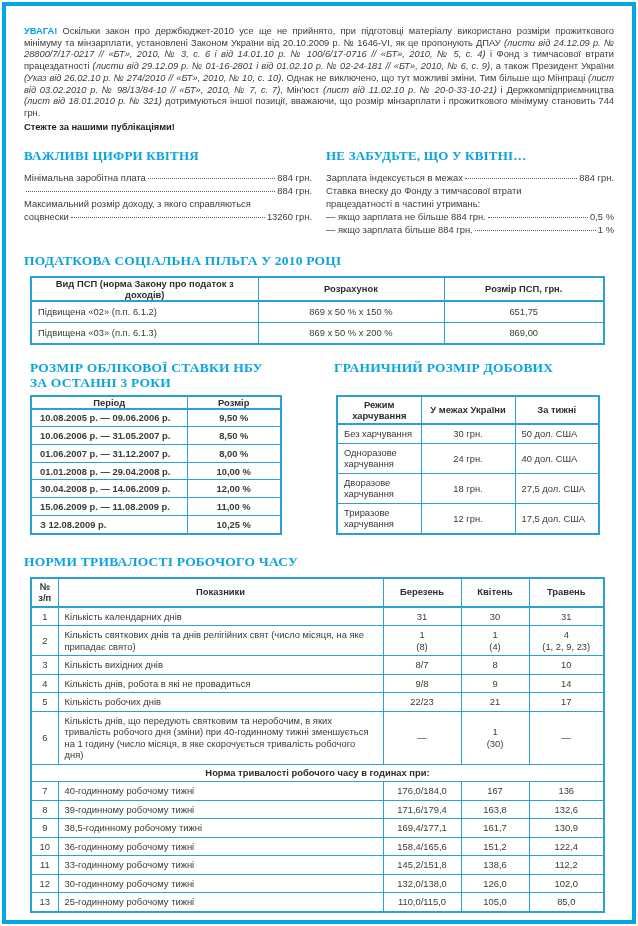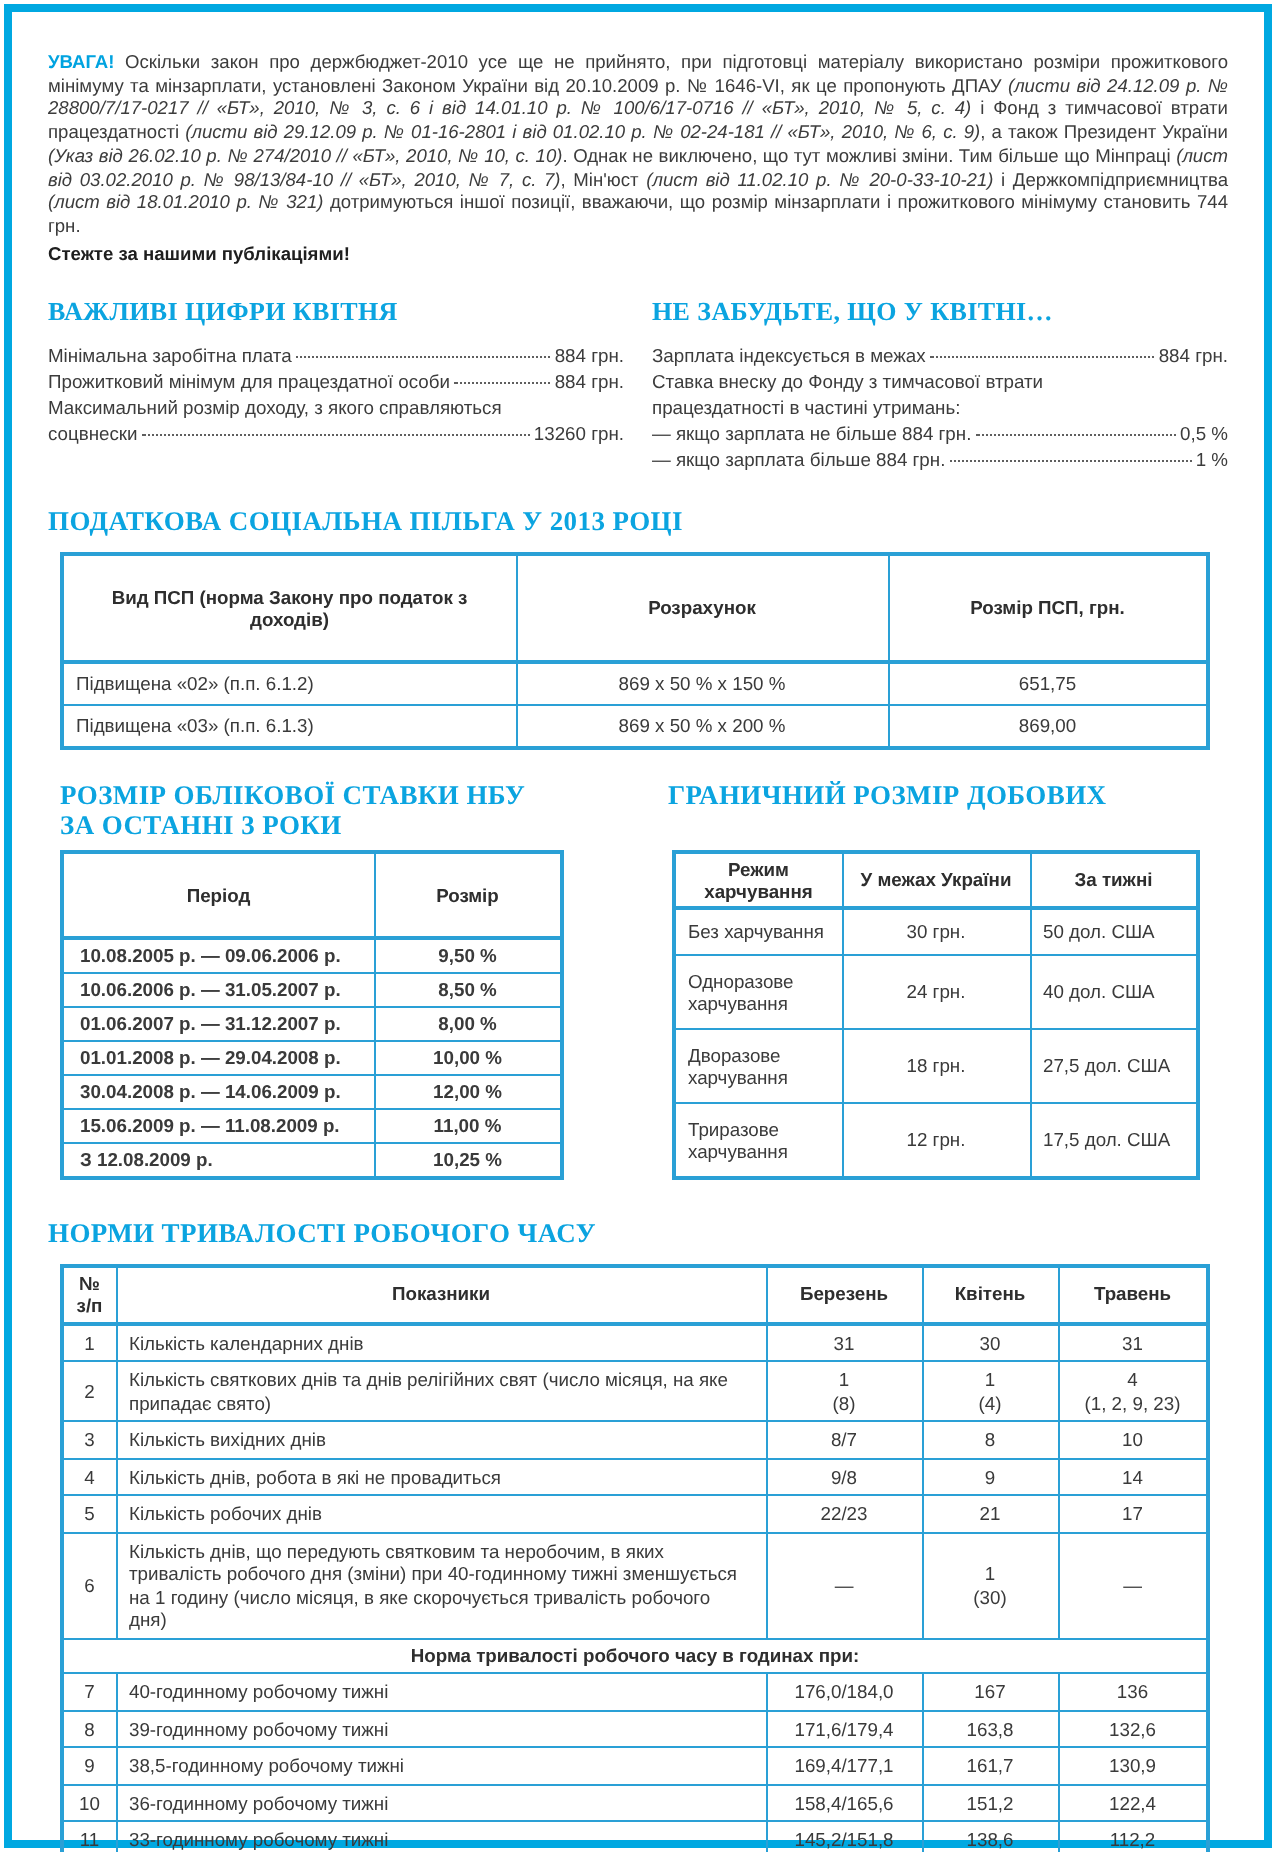--- a/index.html
+++ b/index.html
@@ -31,21 +31,21 @@
   .dotlist { font-size:9.4px; line-height:13px; color:#3c3c3c; }
   .dotrow { display:flex; align-items:baseline; }
   .dr-text { white-space:nowrap; }
   .dots { flex:1 1 auto; border-bottom:1px dotted #5f5f5f; margin:0 2px; transform:translateY(-2px); min-width:6px; }
   .dr-val { white-space:nowrap; }
 
   
   table.tbl { border-collapse:collapse; table-layout:fixed; font-size:9.4px; color:#3a3a3a; }
   table.tbl, .tbl th, .tbl td { border:1px solid #2aa0d6; }
   table.tbl { border-width:2px; }
-  .tbl th { font-weight:bold; text-align:center; vertical-align:middle; padding:15px 5px; border-bottom-width:2px; color:#2e2e2e; }
+  .tbl th { font-weight:bold; text-align:center; vertical-align:middle; padding:0 5px; border-bottom-width:2px; color:#2e2e2e; }
   .tbl td { padding:3px 6px; vertical-align:middle; }
   .c { text-align:center; }
   .pre { white-space:pre-line; line-height:11.5px; }
 
   
   .sect-psp .h { margin-top:17px; }
   table.psp { width:573px; margin:8px 2px 0 6px; }
   .psp td { padding:4.5px 6px; }
 
   
@@ -81,21 +81,20 @@
         <div class="h">ВАЖЛИВІ ЦИФРИ КВІТНЯ</div>
         <div class="dotlist">
 
             <div class="dotrow">
               <span class="dr-text">Мінімальна заробітна плата</span>
               <span class="dots"></span>
               <span class="dr-val">884 грн.</span>
             </div>
 
             <div class="dotrow">
-              <span class="dr-text">Прожитковий мінімум для працездатної особи</span>
               <span class="dots"></span>
               <span class="dr-val">884 грн.</span>
             </div>
 
             <div class="dotrow">
               <span class="dr-text">Максимальний розмір доходу, з якого справляються</span>
 
             </div>
 
             <div class="dotrow">
@@ -135,21 +134,21 @@
             <div class="dotrow">
               <span class="dr-text">— якщо зарплата більше 884 грн.</span>
               <span class="dots"></span>
               <span class="dr-val">1 %</span>
             </div>
           </div>
       </div>
     </div>
 
     <div class="sect-psp">
-      <div class="h">ПОДАТКОВА СОЦІАЛЬНА ПІЛЬГА У 2013 РОЦІ</div>
+      <div class="h">ПОДАТКОВА СОЦІАЛЬНА ПІЛЬГА У 2010 РОЦІ</div>
       <table class="tbl psp">
         <colgroup>
             <col style="width:227px">
             <col style="width:186px">
             <col style="width:160px">
           </colgroup>
         <thead>
           <tr>
             <th>Вид ПСП (норма Закону про податок з доходів)</th>
             <th>Розрахунок</th>

